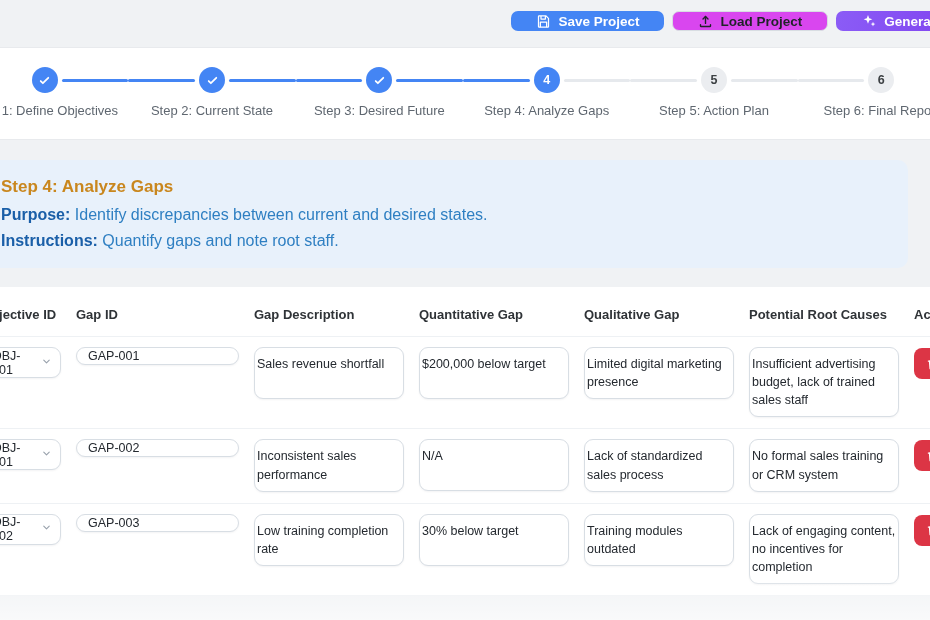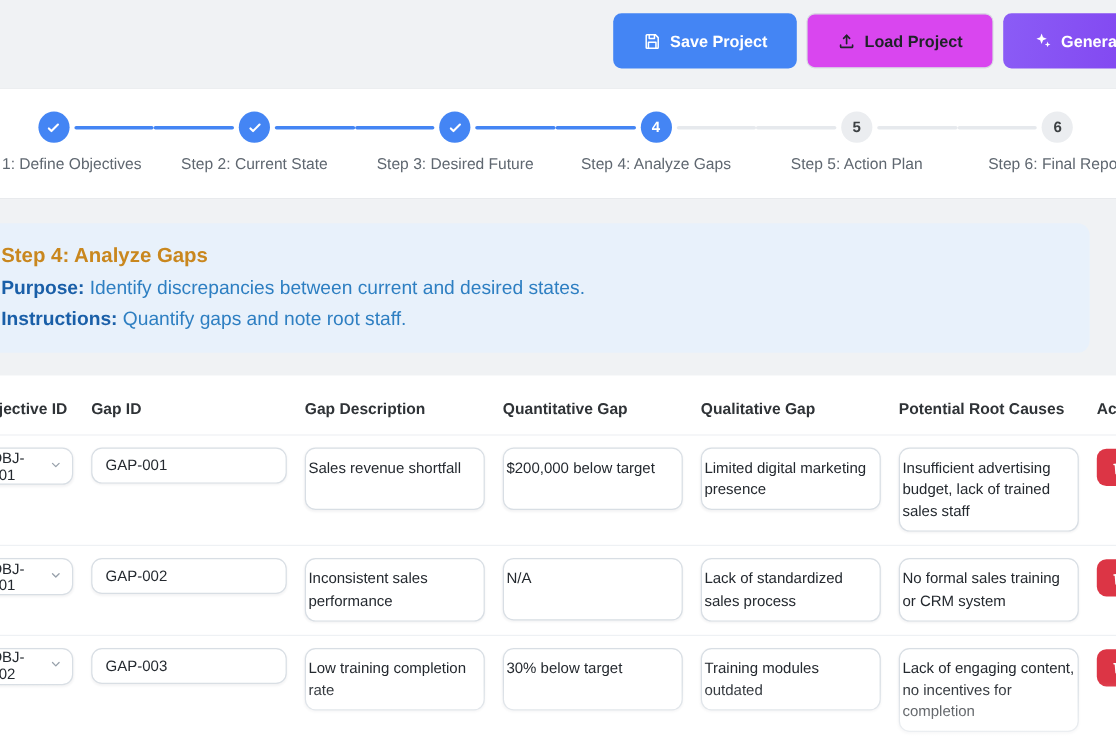--- a/index.html
+++ b/index.html
@@ -6,21 +6,21 @@
   body{
     width:930px;height:620px;overflow:hidden;position:relative;
     background:var(--page_bg,#f0f2f4);
     font-family:"Liberation Sans", sans-serif;
     color:#24292f;
   }
   .app{position:absolute;left:-39px;top:0;width:1004px}
 
   
   .toolbar{display:flex;justify-content:flex-end;align-items:center;gap:8px;padding:11px 0 16px}
-  .btn{display:inline-flex;align-items:center;gap:7px;height:46px;padding:0 25px;
+  .btn{display:inline-flex;align-items:center;gap:7px;height:20px;padding:0 25px;
        border-radius:7px;font-size:13.5px;font-weight:700;border:none;cursor:pointer;
        font-family:"Liberation Sans", sans-serif;white-space:nowrap}
   .btn svg{flex:0 0 auto}
   .btn-blue{background:var(--primary,#4485f4);color:#fff}
   .btn-white{background:#d946ef;color:#1f2328;border:1px solid #d8dde2}
   .btn-purple{background:linear-gradient(100deg,var(--purple_from,#8b5cf6),var(--purple_to,#7c3aed));color:#fff;margin-right:-50px}
 
   
   .stepper-card{background:#fff;border-top:1px solid #e8eaed;border-bottom:1px solid #e8eaed;padding:19px 0 21px}
   .stepper{display:flex}
@@ -43,21 +43,21 @@
 
   
   .table-card{background:#fff;border-radius:10px 10px 0 0;margin:19px 0 0 20px;width:973px;padding:12px 0 0}
   .tgrid{display:grid;grid-template-columns:80px 163px 150px 150px 150px 150px 40px;column-gap:15px}
   .t-head{padding:8px 0 14px;border-bottom:1px solid #eef1f4;font-size:13px;font-weight:700;color:#2f3337}
   .t-row{padding:10px 0 11px;border-bottom:1px solid #eef1f4;align-items:start}
   .ctl{border:1px solid #d8dee4;border-radius:9px;background:#fff;font-size:12.5px;color:#24292f;
        box-shadow:0 1px 2px rgba(16,24,40,.05);box-sizing:border-box;font-family:"Liberation Sans", sans-serif}
   .sel{height:31px;display:flex;align-items:center;justify-content:space-between;padding:0 8px 0 10px;cursor:pointer}
   .sel .chev{color:#98a1ab}
-  .inp{height:30px;width:100%;padding:0 11px;outline:none}
+  .inp{height:18px;width:100%;padding:0 11px;outline:none}
   .area{min-height:52px;padding:7px 2px;line-height:1.45;cursor:text}
   .btn-del{width:37px;height:31px;border-radius:8px;background:var(--danger,#dc3545);color:#fff;border:none;
            display:flex;align-items:center;justify-content:center;cursor:pointer;margin-top:1px}
 
   .fade{position:absolute;left:0;right:0;bottom:0;height:52px;pointer-events:none;
         background:linear-gradient(rgba(255,255,255,0),rgba(255,255,255,.6))}
 </style>
 </head>
 <body>
 

